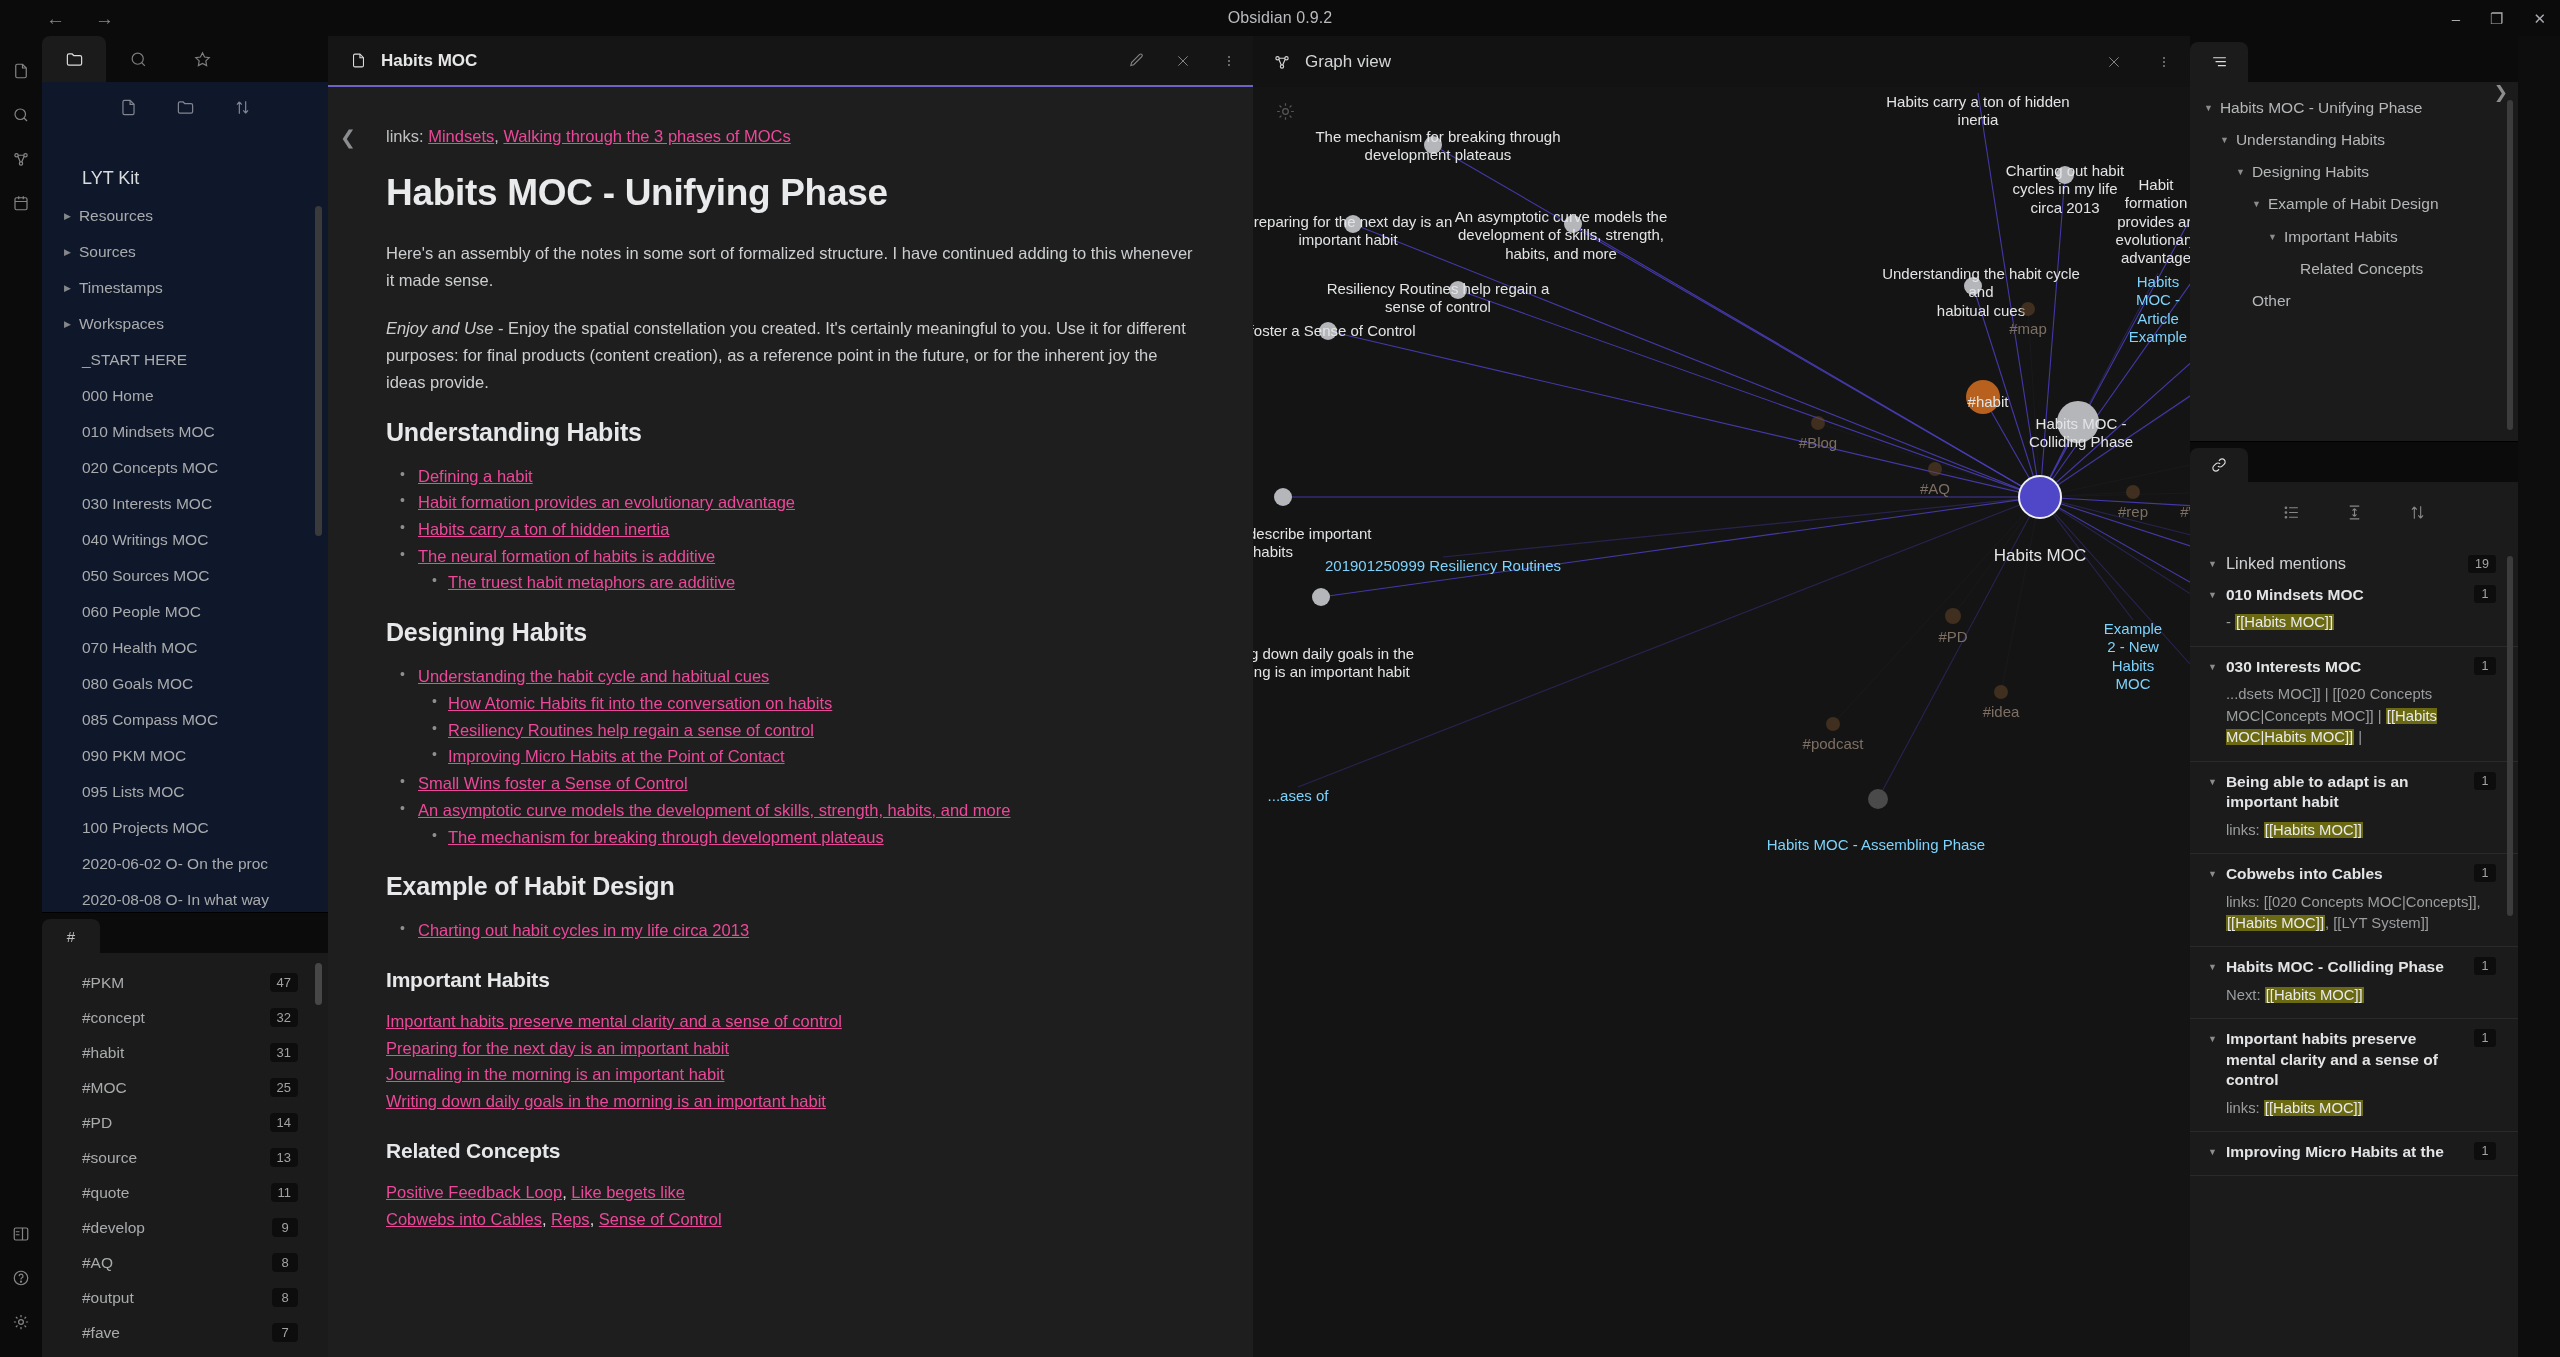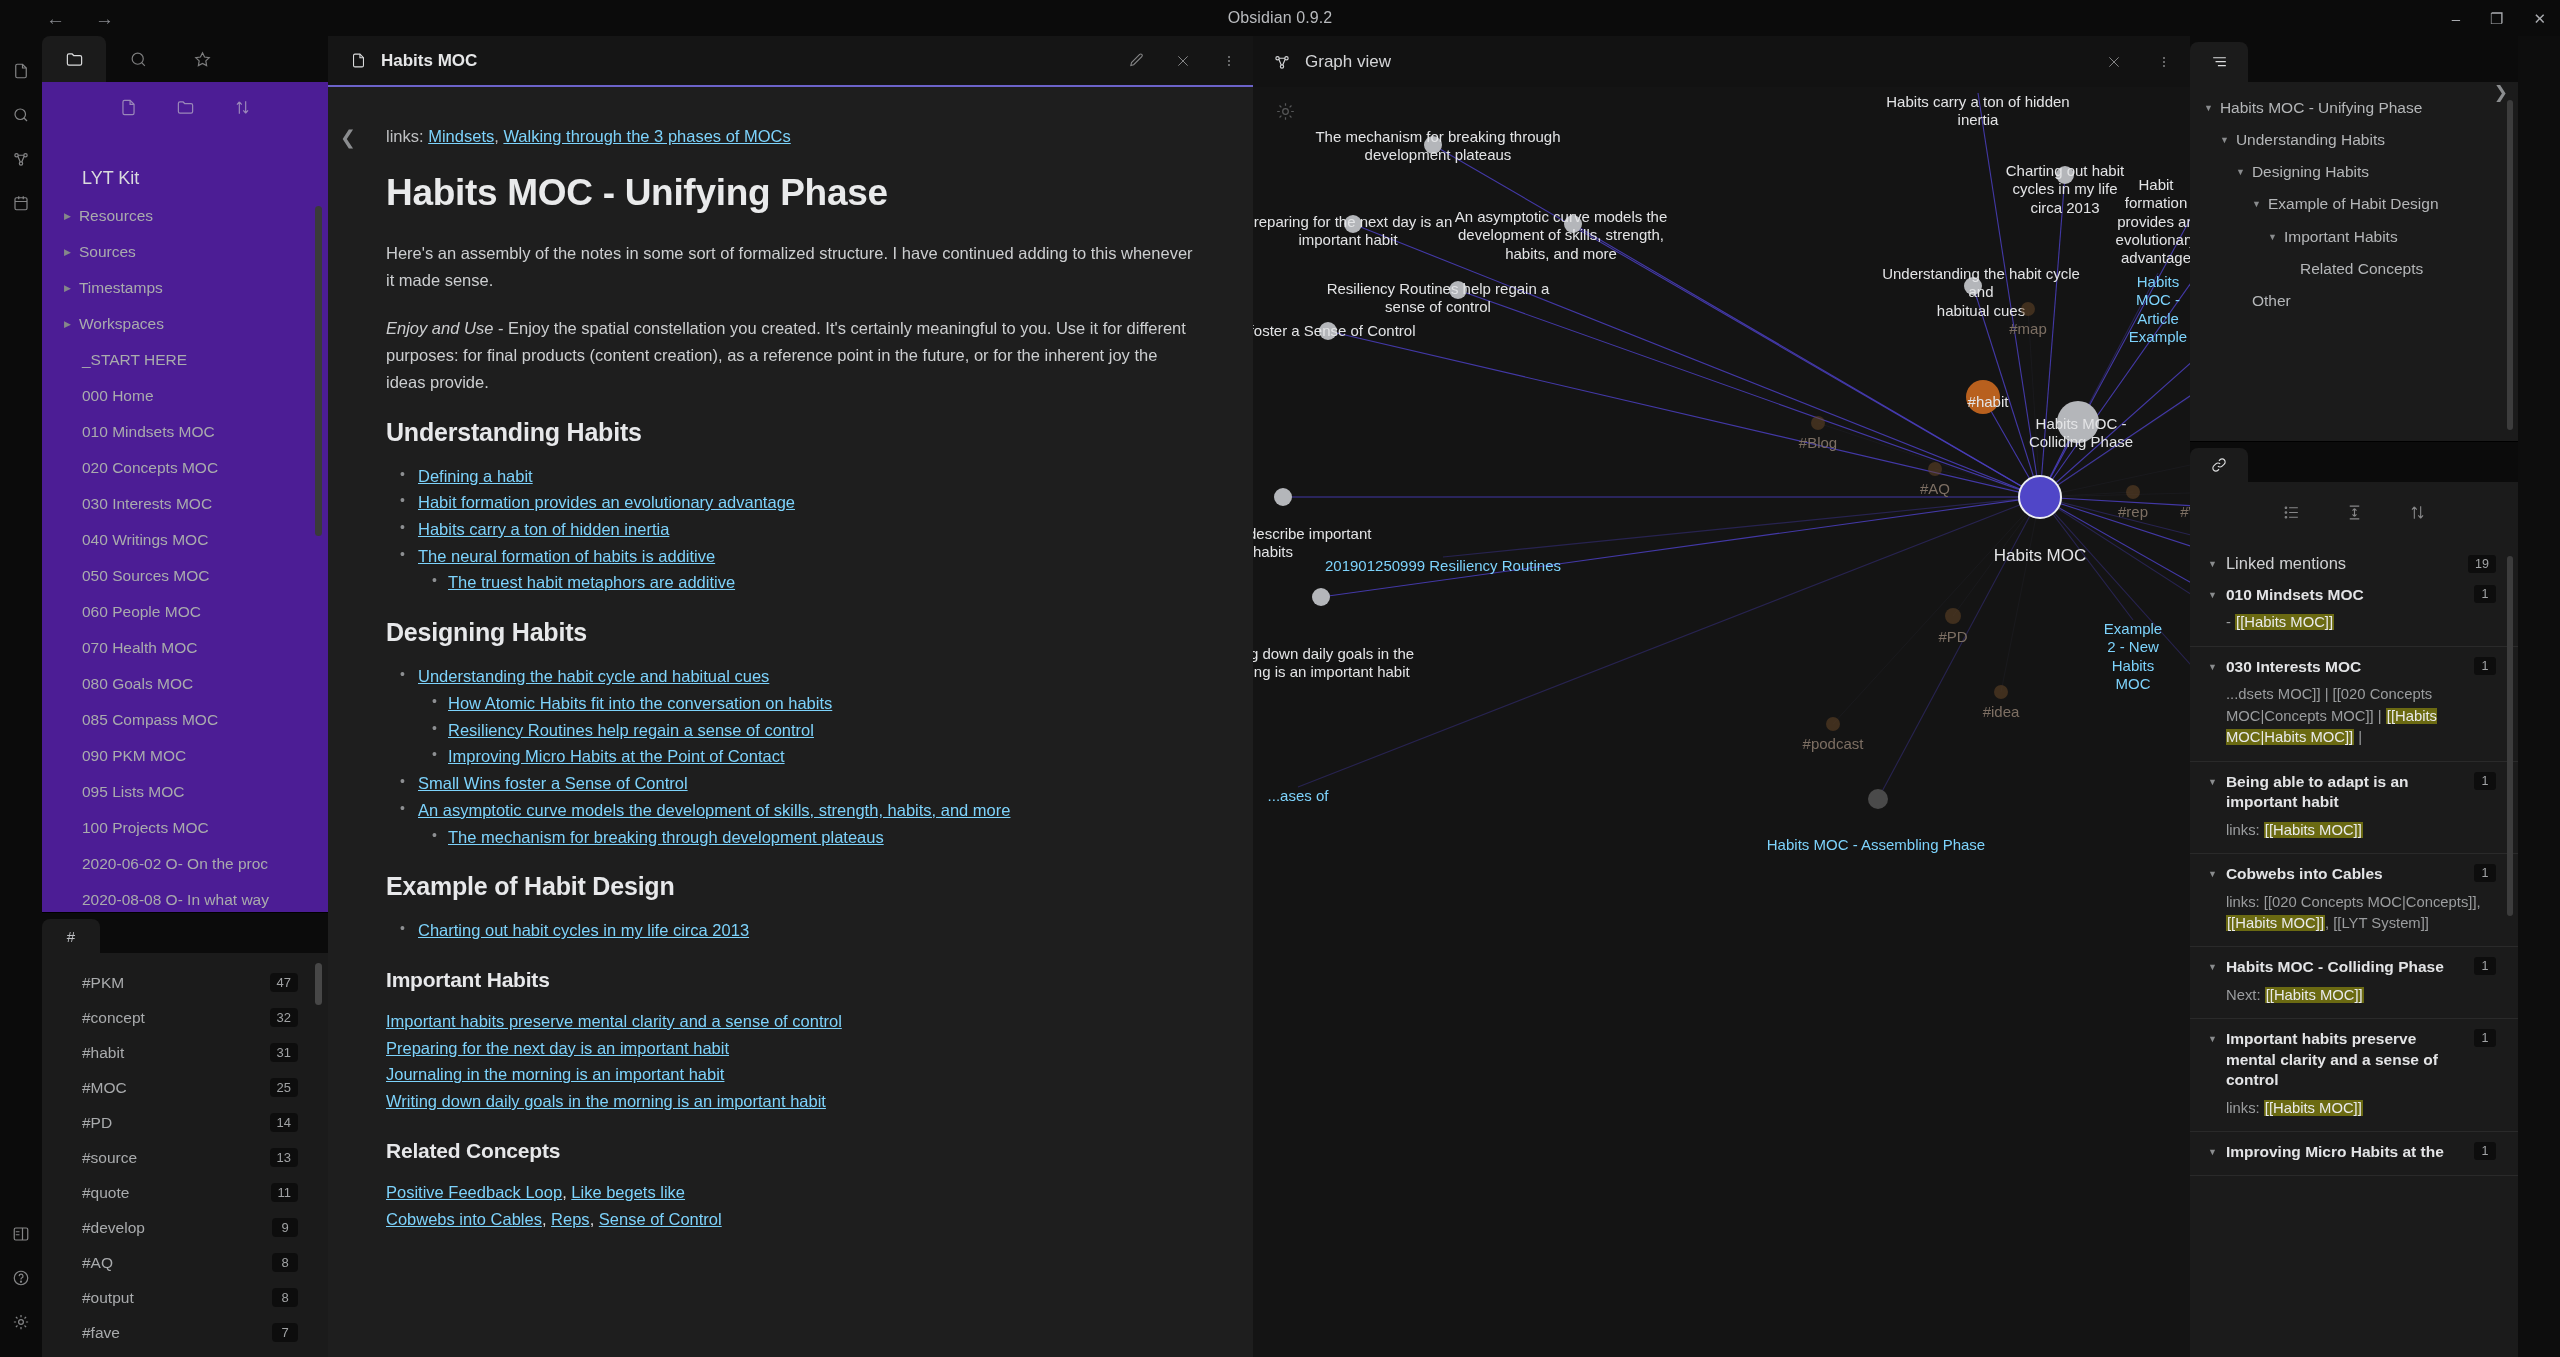--- a/index.html
+++ b/index.html
@@ -34,21 +34,21 @@
     position: absolute; left: 0; top: 36px; width: 42px; height: 1321px;
     background: #0b0b0b; display: flex; flex-direction: column; align-items: center;
   }
   .ribbon .ri { margin-top: 26px; opacity: .62; cursor: pointer; }
   .ribbon .spacer { flex: 1; }
   .ribbon .rb { margin-bottom: 26px; opacity: .62; cursor: pointer; }
 
   
   .leftbar {
     position: absolute; left: 42px; top: 36px; width: 286px; height: 1321px;
-    background: #4c1d95;
+    background: #0f172a;
   }
   .lb-tabs {
     position: absolute; top: 0; left: 0; width: 286px; height: 46px;
     background: #0b0b0b; display: flex; align-items: flex-end;
   }
   .lb-tab {
     width: 64px; height: 46px; display: flex; align-items: center; justify-content: center;
     cursor: pointer; opacity: .55;
   }
   .lb-tab.active {
@@ -124,21 +124,21 @@
   }
   .ed-actions {
     position: absolute; right: 16px; display: flex; align-items: center; gap: 30px;
   }
   .ed-actions span { opacity: .6; cursor: pointer; }
   .ed-body {
     position: absolute; top: 51px; left: 0; width: 925px; height: 1270px;
     padding: 40px 58px 0 58px; overflow: hidden;
   }
   .links-line { font-size: 16.5px; color: #bfc0c2; margin-bottom: 26px; }
-  a.ilink { color: #7dd3fc; text-decoration: underline; cursor: pointer; }
+  a.ilink { color: #ec4899; text-decoration: underline; cursor: pointer; }
   h1.note-title {
     font-size: 37px; font-weight: bold; color: #e9eaeb;
     letter-spacing: -.3px; margin-bottom: 26px;
   }
   p.para { font-size: 16.5px; line-height: 1.62; color: #ccced0; margin-bottom: 22px; }
   p.para em { font-style: italic; }
   h2.sec {
     font-size: 25px; font-weight: bold; color: #e7e8ea;
     margin: 22px 0 16px 0; letter-spacing: -.2px;
   }

